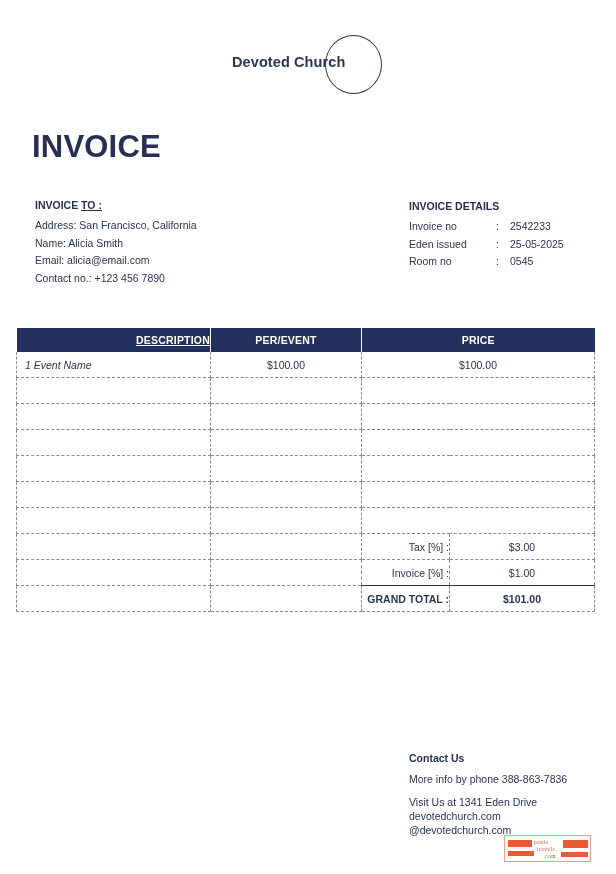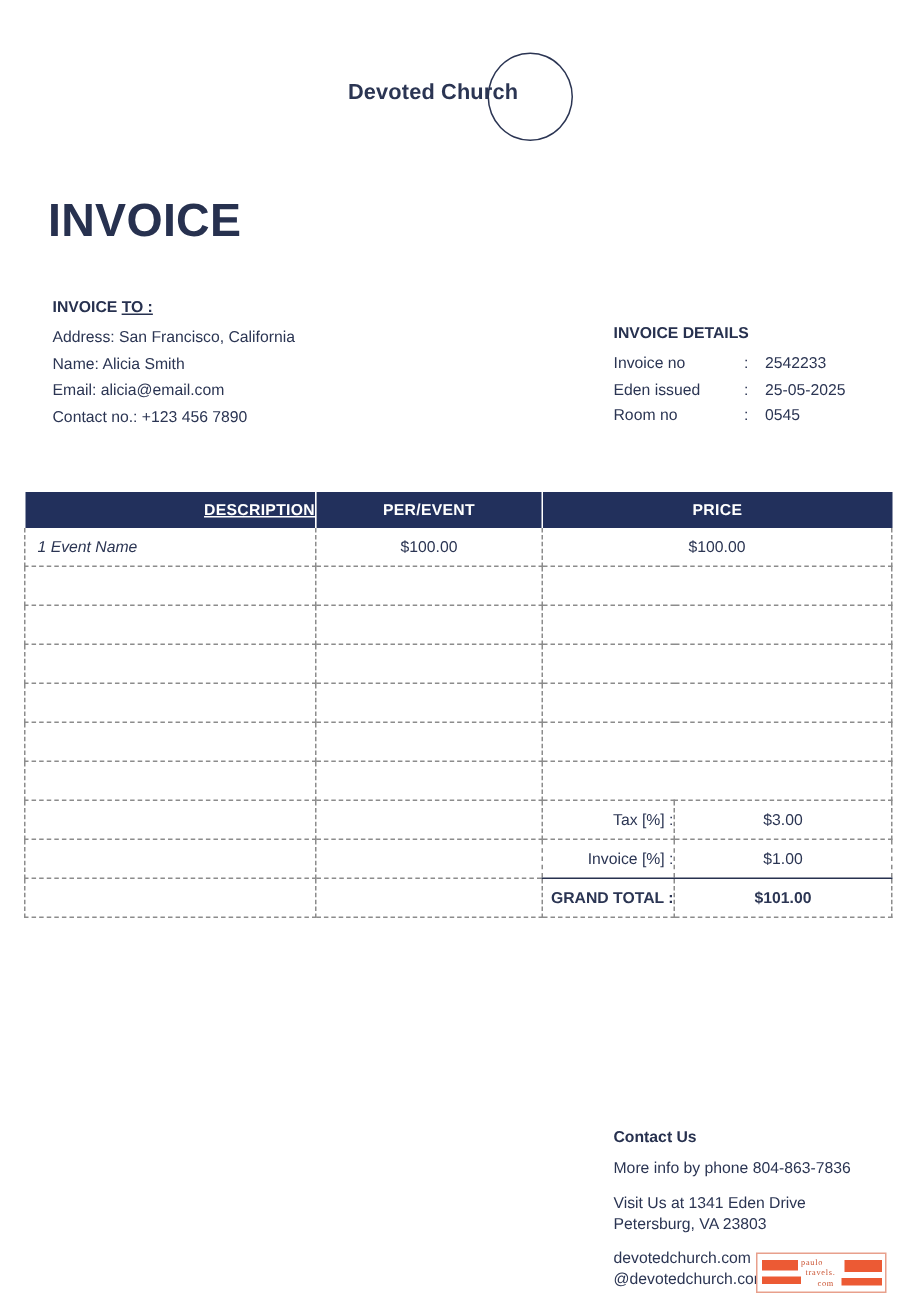--- a/index.html
+++ b/index.html
@@ -76,21 +76,21 @@
     font-size: 10.5px;
     color: #2b3553;
     line-height: 17.5px;
     white-space: nowrap;
   }
 
   
   .details {
     position: absolute;
     left: 409px;
-    top: 216px;
+    top: 200px;
     width: 190px;
   }
   .details-head {
     font-size: 10.5px;
     font-weight: bold;
     color: #27314f;
     margin-bottom: 6px;
   }
   .detail-row {
     display: flex;
@@ -324,23 +324,22 @@
       <td class="first-col"></td>
       <td></td>
       <td class="tot-label solid-top">GRAND TOTAL :</td>
       <td class="tot-value last-col solid-top">$101.00</td>
     </tr>
   </tbody>
 </table>
 
 <div class="footer">
   <div class="foot-head">Contact Us</div>
-  <div class="foot-line">More info by phone 804-863-7836</div>
+  <div class="foot-line">More info by phone 388-863-7836</div>
   <div class="foot-line tight">Visit Us at 1341 Eden Drive</div>
-  <div class="foot-line">Petersburg, VA 23803</div>
   <div class="foot-line tight">devotedchurch.com</div>
   <div class="foot-line tight">@devotedchurch.com</div>
 </div>
 
 <div class="watermark">
   <div class="wm-bar wm-b1"></div>
   <div class="wm-bar wm-b2"></div>
   <div class="wm-bar wm-b3"></div>
   <div class="wm-bar wm-b4"></div>
   <div class="wm-t wm-t1">paulo</div>

